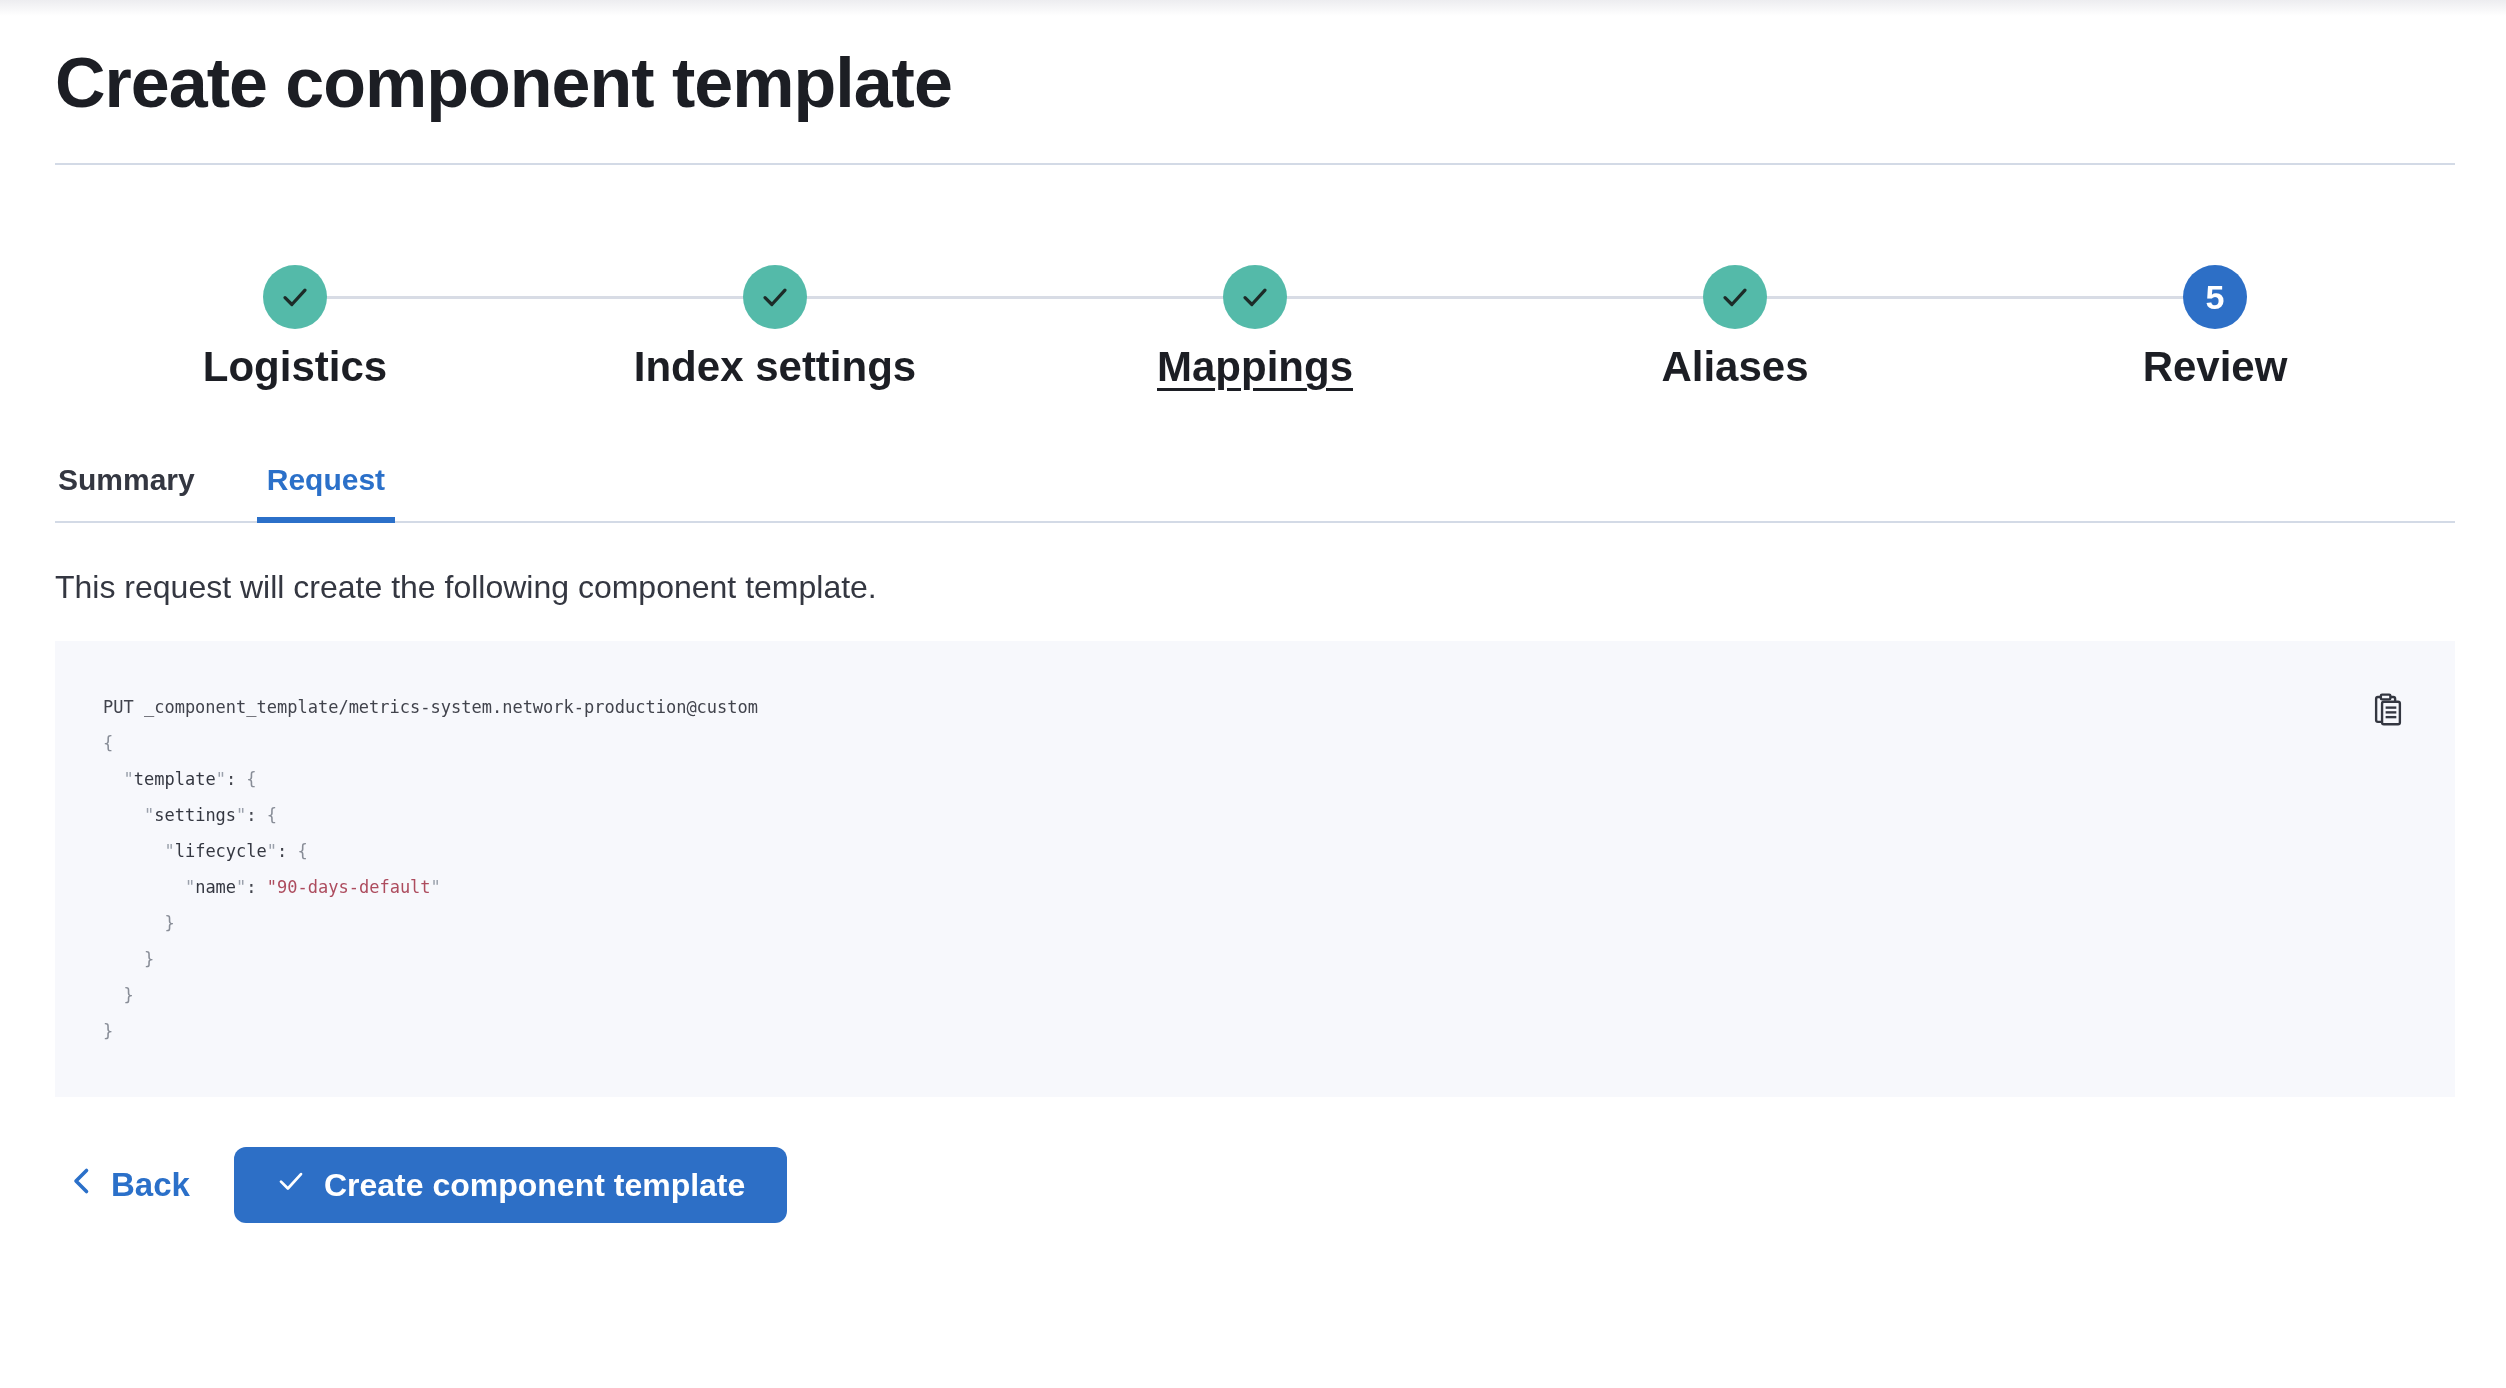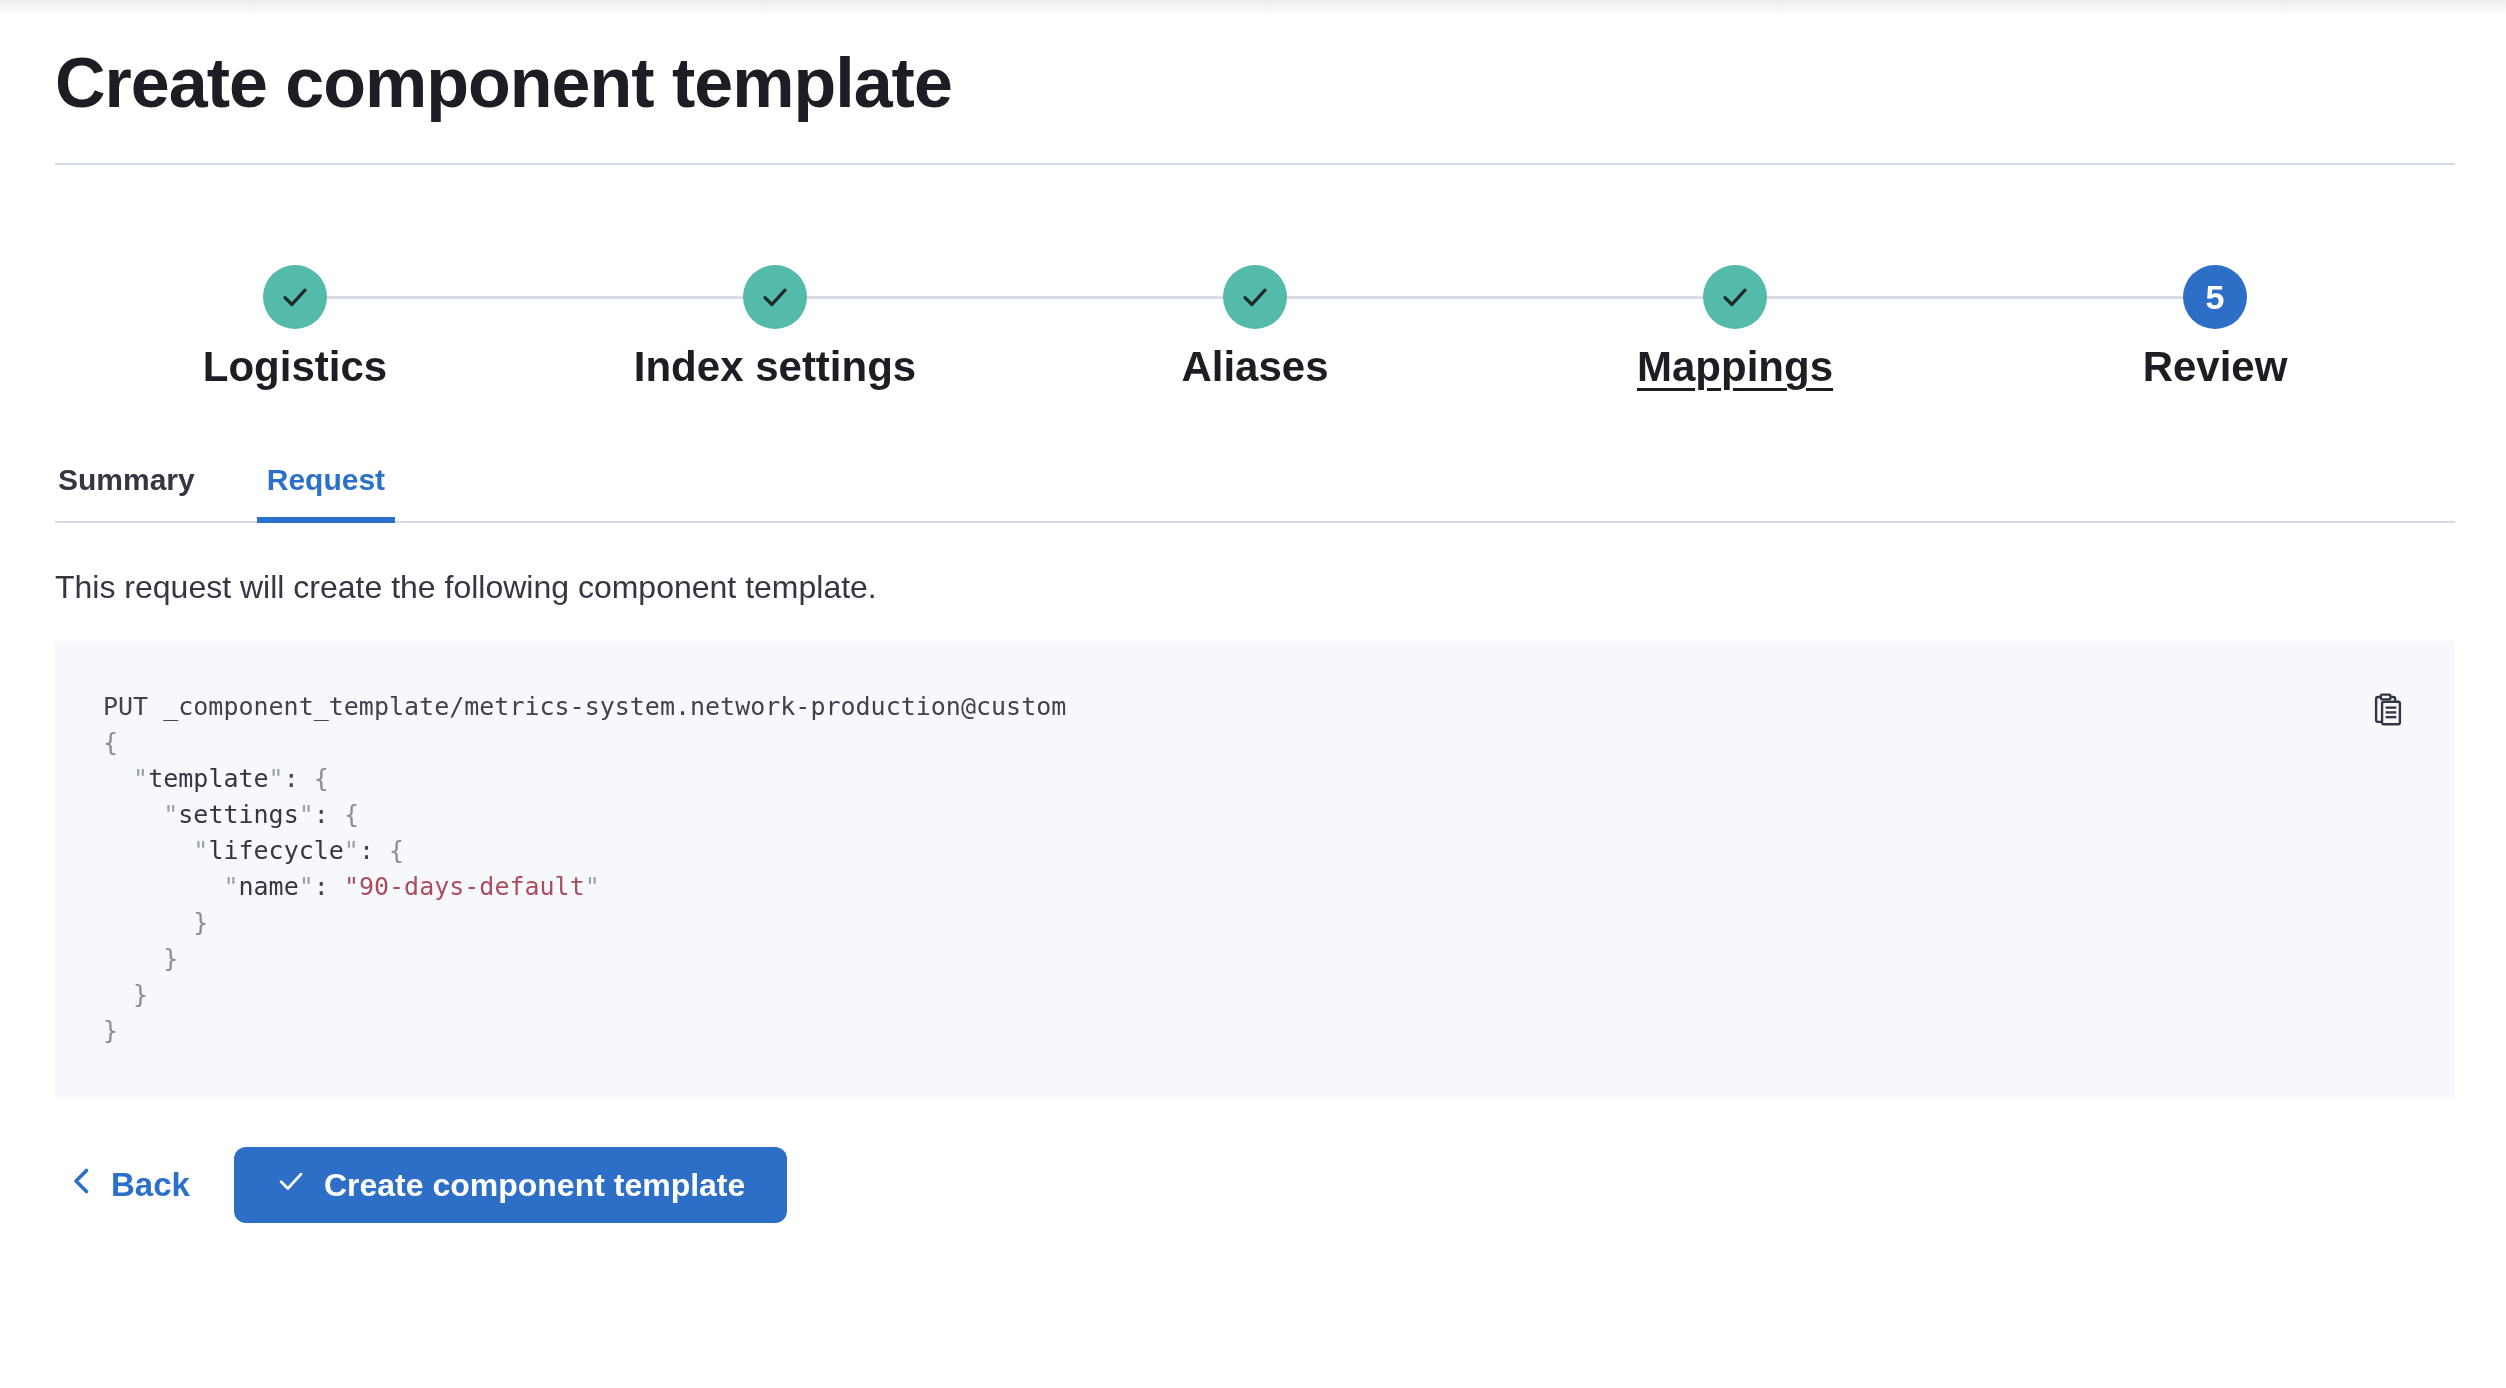--- a/index.html
+++ b/index.html
@@ -95,21 +95,21 @@
   
   .code-block {
     margin-top: 34px;
     background: #F7F8FC;
     padding: 48px;
     position: relative;
   }
   .code {
     margin: 0;
     font-family: "DejaVu Sans Mono", monospace;
-    font-size: 25px; line-height: 36px;
+    font-size: 17px; line-height: 36px;
   }
   .code-line { white-space: pre; }
   .tok-plain { color: #41434C; }
   .tok-punct { color: #888D97; }
   .tok-key   { color: #343741; }
   .tok-q     { color: #9AA0AB; }
   .tok-str   { color: #AD4C5E; }
   .copy-btn {
     position: absolute; top: 50px; right: 48px;
     background: none; border: none; padding: 0; cursor: pointer;
@@ -167,30 +167,30 @@
       </div>
       <div class="step-label">Index settings</div>
     </div>
 
     <div class="step">
       <div class="circle complete">
         <svg width="30" height="30" viewBox="0 0 24 24" fill="none">
             <path d="M4 12.5 L9.5 18 L20 6.5" stroke="#1D2B28" stroke-width="2.6" stroke-linecap="round" stroke-linejoin="round"></path>
           </svg>
       </div>
+      <div class="step-label underlined">Mappings</div>
+    </div>
+
+    <div class="step">
+      <div class="circle complete">
+        <svg width="30" height="30" viewBox="0 0 24 24" fill="none">
+            <path d="M4 12.5 L9.5 18 L20 6.5" stroke="#1D2B28" stroke-width="2.6" stroke-linecap="round" stroke-linejoin="round"></path>
+          </svg>
+      </div>
       <div class="step-label">Aliases</div>
-    </div>
-
-    <div class="step">
-      <div class="circle complete">
-        <svg width="30" height="30" viewBox="0 0 24 24" fill="none">
-            <path d="M4 12.5 L9.5 18 L20 6.5" stroke="#1D2B28" stroke-width="2.6" stroke-linecap="round" stroke-linejoin="round"></path>
-          </svg>
-      </div>
-      <div class="step-label underlined">Mappings</div>
     </div>
 
     <div class="step">
       <div class="circle current">
         <span>5</span>
       </div>
       <div class="step-label">Review</div>
     </div>
   </div>
 

